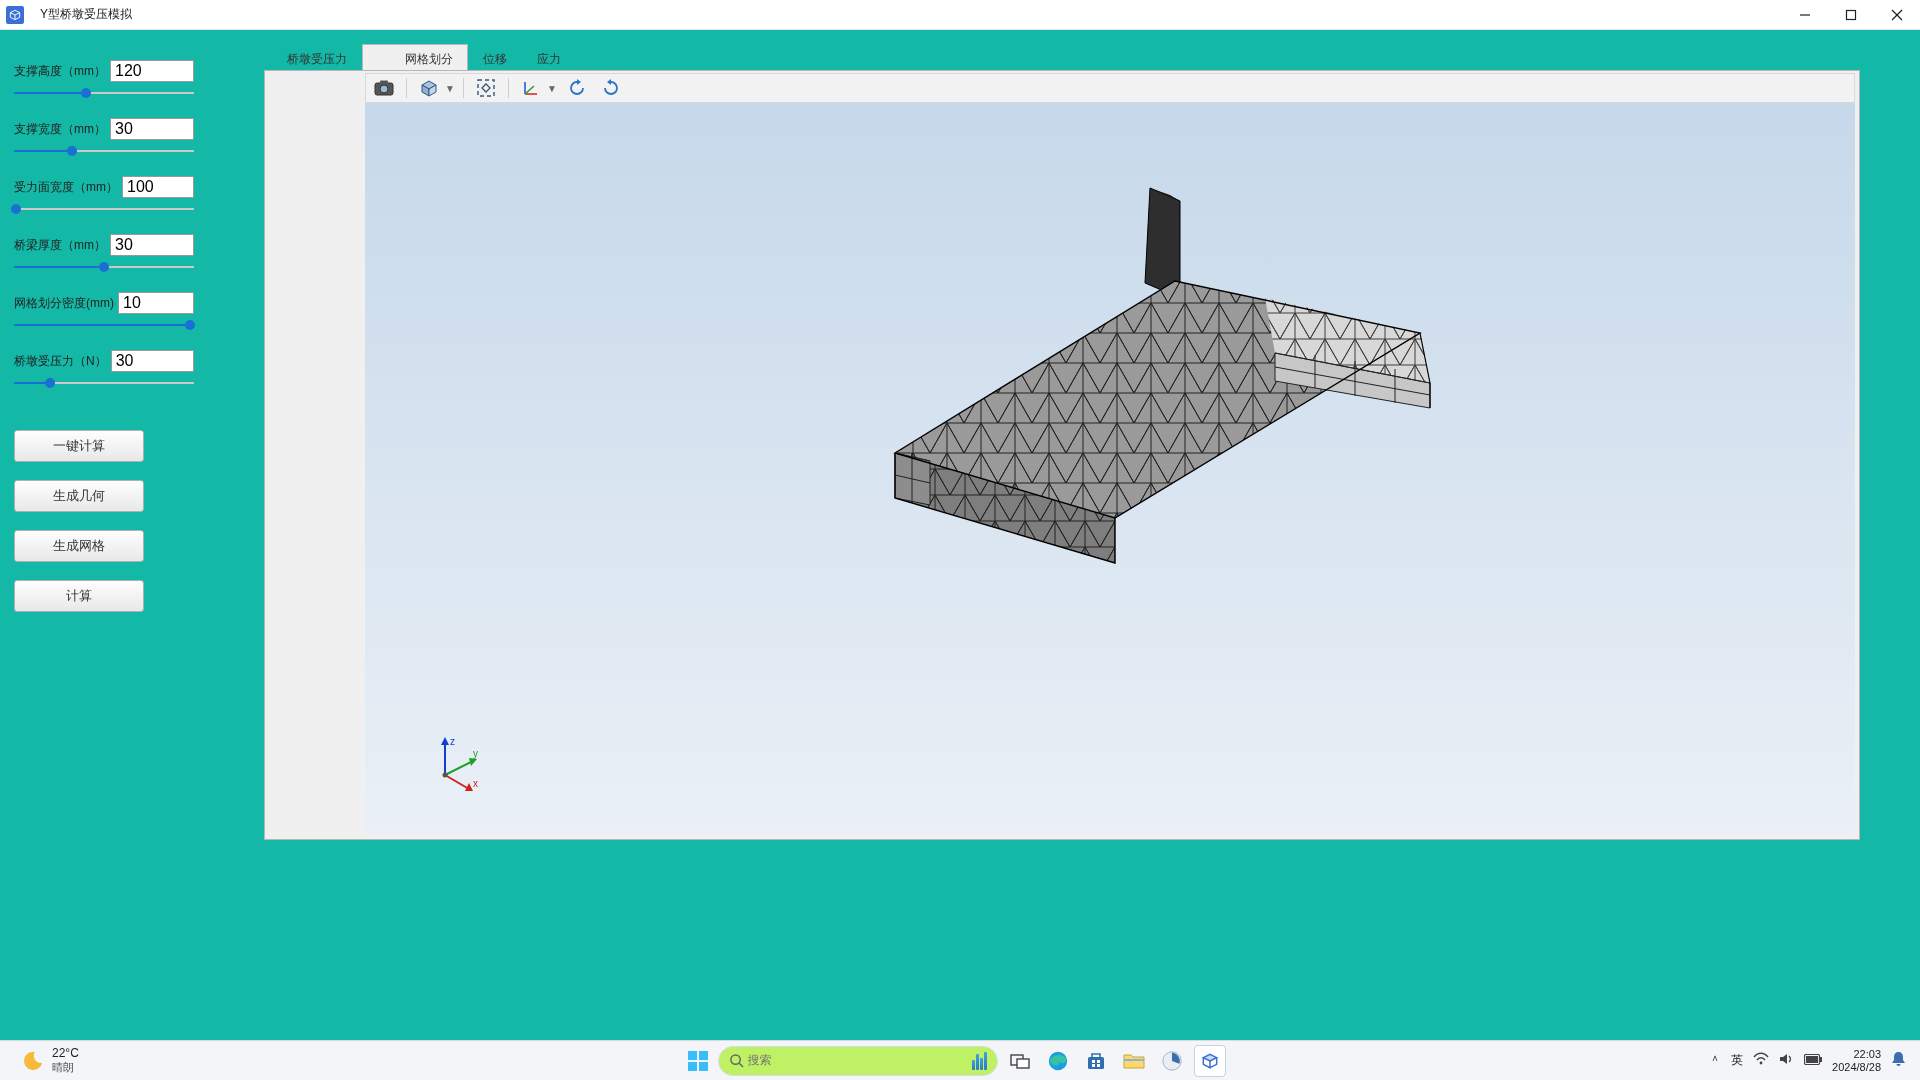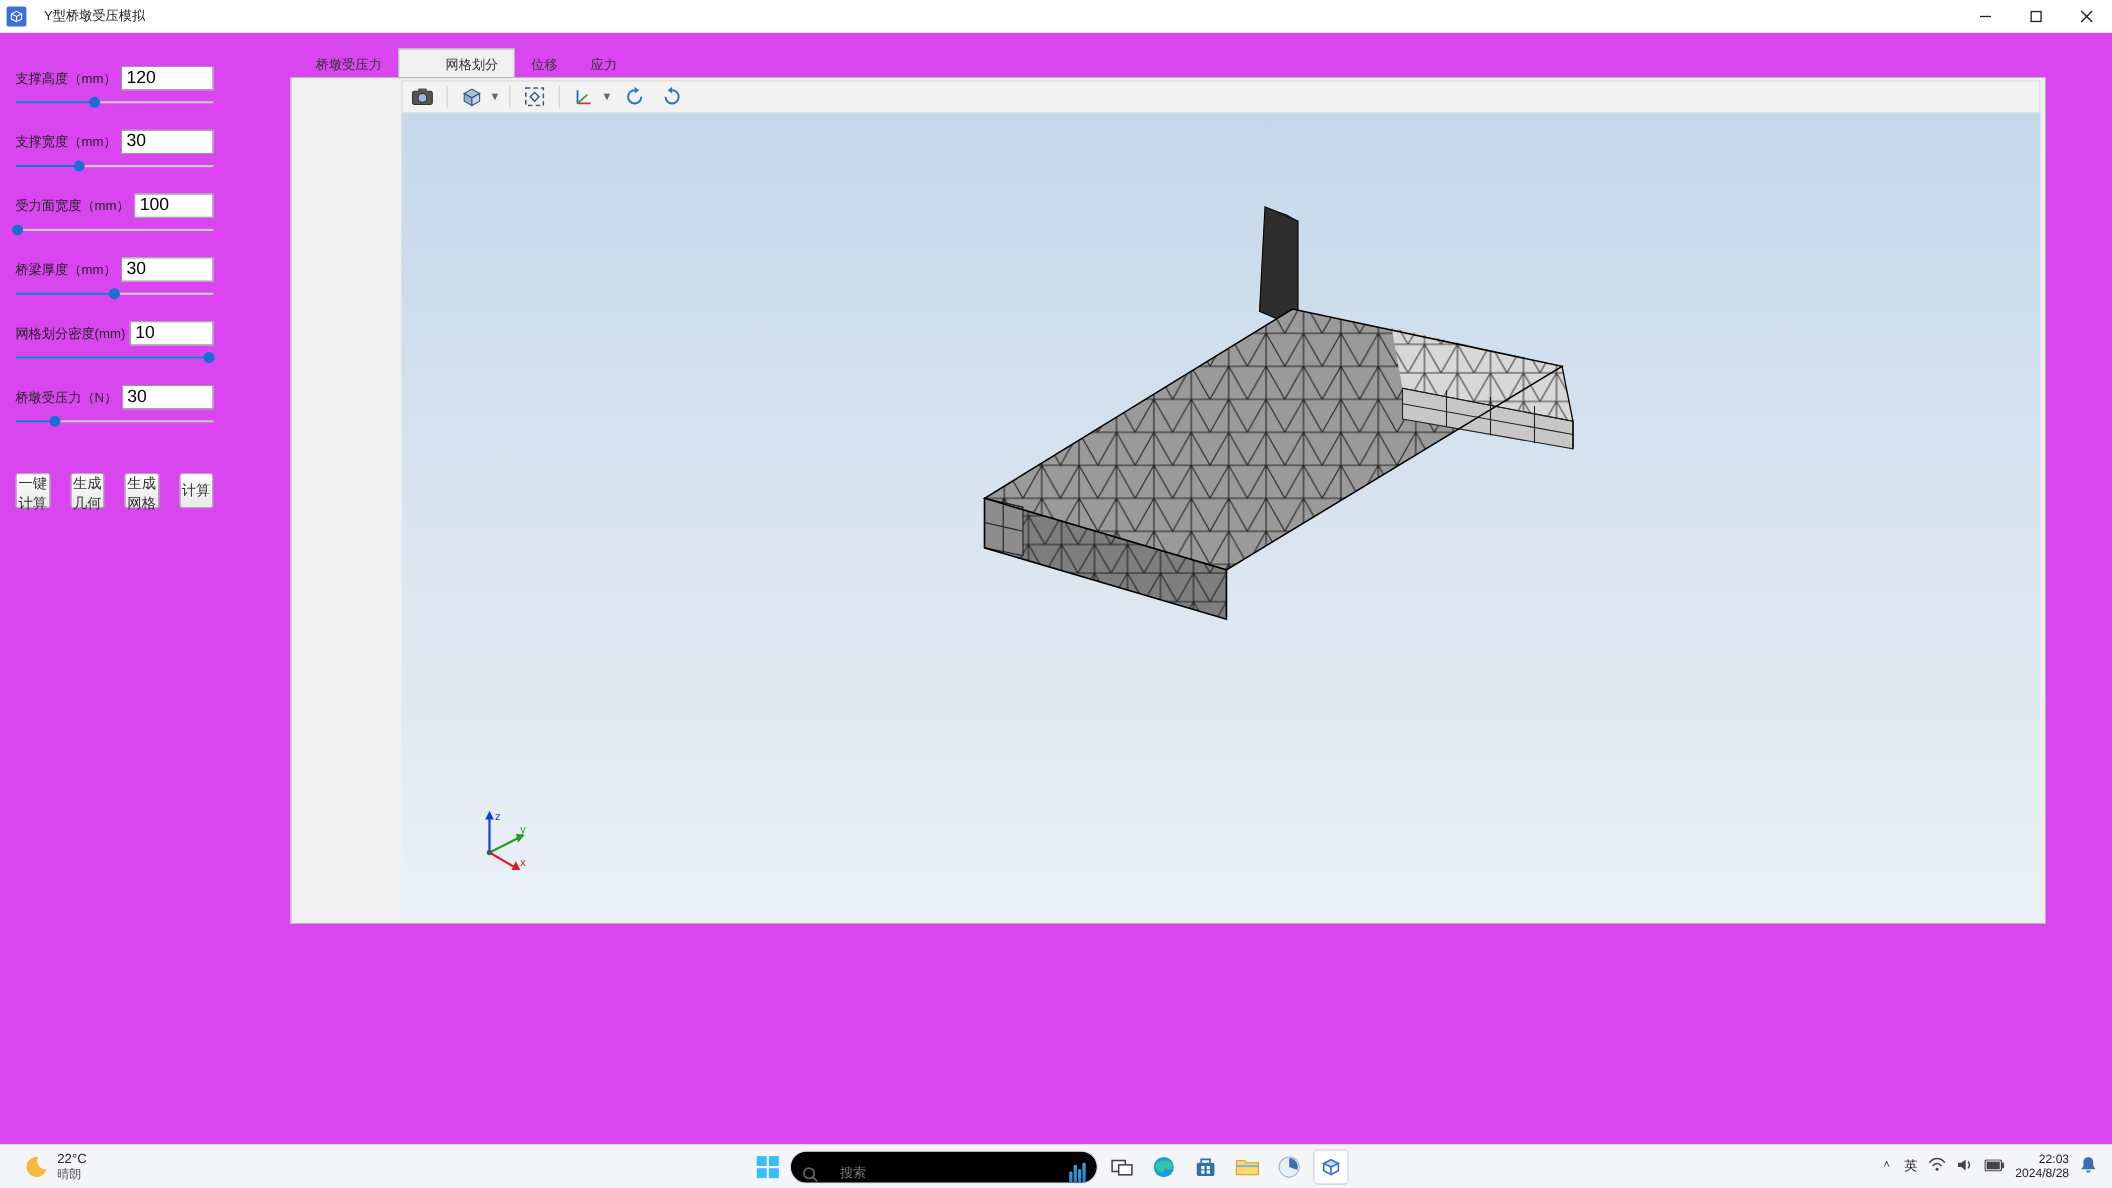--- a/index.html
+++ b/index.html
@@ -7,34 +7,34 @@
 
 
 .titlebar { height: 30px; background: #ffffff; display: flex; align-items: center; padding-left: 6px; border-bottom: 1px solid #e5e5e5; }
 .titlebar .app-icon { width: 18px; height: 18px; background:#3b6fd6; display:inline-flex; align-items:center; justify-content:center; border-radius:2px; }
 .titlebar .app-icon svg { width:14px; height:14px; }
 .titlebar .title { font-size: 12px; margin-left: 16px; color:#222; }
 .titlebar .spacer { flex:1; }
 .titlebar .win-btn { width:46px; height:30px; display:flex; align-items:center; justify-content:center; color:#222; }
 
 
-.app-body { position:absolute; top:30px; left:0; right:0; bottom:40px; background:#d946ef; }
+.app-body { position:absolute; top:30px; left:0; right:0; bottom:40px; background:#14b8a6; }
 
 
 .side-panel { position:absolute; left:14px; top:30px; width:180px; }
 .param { margin-bottom: 18px; }
 .param-row { display:flex; align-items:center; gap:4px; }
 .param-label { font-size:12px; color:#222; white-space:nowrap; }
 .param-input { flex:1; min-width:0; height:22px; border:1px solid #999; font-size:16px; padding:0 4px; background:#fff; }
 .slider { width:100%; height:14px; margin-top:4px; position:relative; }
 .slider .track { position:absolute; top:6px; left:0; right:0; height:2px; background:#c9c9c9; }
 .slider .track .fill { position:absolute; top:0; left:0; height:2px; background:#1a6fd4; }
 .slider .thumb { position:absolute; top:2px; width:10px; height:10px; border-radius:50%; background:#1a6fd4; transform:translateX(-50%); }
 
-.btn-stack { margin-top:40px; display:flex; gap:18px; align-items:flex-start; }
+.btn-stack { margin-top:40px; display:flex; flex-direction:column; gap:18px; align-items:flex-start; }
 .btn { width:130px; height:32px; font-size:13px; color:#333; background: linear-gradient(#fefefe,#e8e8e8); border:1px solid #b0b0b0; border-radius:3px; cursor:pointer; }
 
 
 .tabs { position:absolute; left:272px; top:14px; display:flex; font-size:12px; }
 .tab { padding:6px 14px 5px; color:#333; cursor:pointer; }
 .tab.active { background:#f0f0f0; border:1px solid #b7b7b7; border-bottom:none;padding-left:42px; }
 .tab:not(.active) { border:1px solid transparent; border-bottom:1px solid #b7b7b7; }
 
 .viewer-frame { position:absolute; left:264px; top:40px; right:60px; bottom:200px; border:1px solid #b7b7b7; background:#f0f0f0; }
 
@@ -54,21 +54,21 @@
 
 .mesh-holder { position:absolute; left:0; top:0; right:0; bottom:0; }
 .mesh-holder svg { position:absolute; left:480px; top:80px; width:600px; height:400px; overflow:visible; }
 
 
 .taskbar { position:absolute; left:0; right:0; bottom:0; height:40px; background:#f3f5f8; border-top:1px solid #d6dae0; display:flex; align-items:center; font-size:12px; color:#222; }
 .taskbar .weather { display:flex; align-items:center; gap:8px; padding-left:22px; width:200px; }
 .taskbar .weather .moon { width:22px; height:22px; }
 .taskbar .center { flex:1; display:flex; align-items:center; justify-content:center; gap:6px; }
 .taskbar .start { width:28px; height:28px; display:flex; align-items:center; justify-content:center; }
-.taskbar .search { width:280px; height:30px; background:#000000; border:1px solid #d8dde3; border-radius:16px; display:flex; align-items:flex-end; padding:0 10px; gap:20px; color:#777; }
+.taskbar .search { width:280px; height:30px; background:#bef264; border:1px solid #d8dde3; border-radius:16px; display:flex; align-items:center; padding:0 10px; gap:4px; color:#777; }
 .taskbar .search .bing { margin-left:auto; display:flex; gap:1px; align-items:flex-end; }
 .taskbar .search .bing span{ display:block; width:3px; background:linear-gradient(#3ba0e6,#2e7cc0); border-radius:1px; }
 .taskbar .tb-icon { width:32px; height:32px; display:flex; align-items:center; justify-content:center; border-radius:4px; }
 .taskbar .tb-icon.active { background:#fff; border:1px solid #c7d0dc; }
 .taskbar .tray { display:flex; align-items:center; gap:10px; padding-right:14px; }
 .taskbar .clock { text-align:right; line-height:1.15; font-size:11px; }
 </style>
 </head>
 <body>
 

